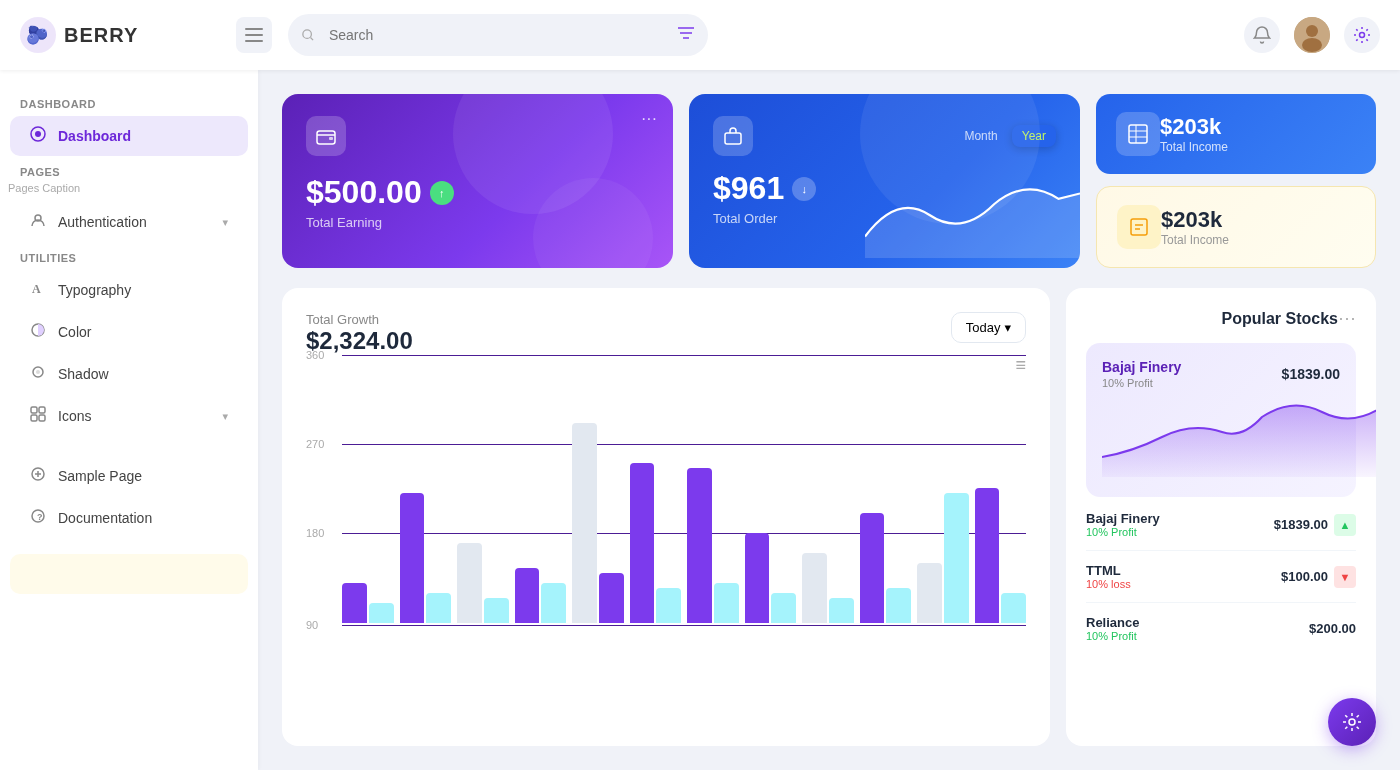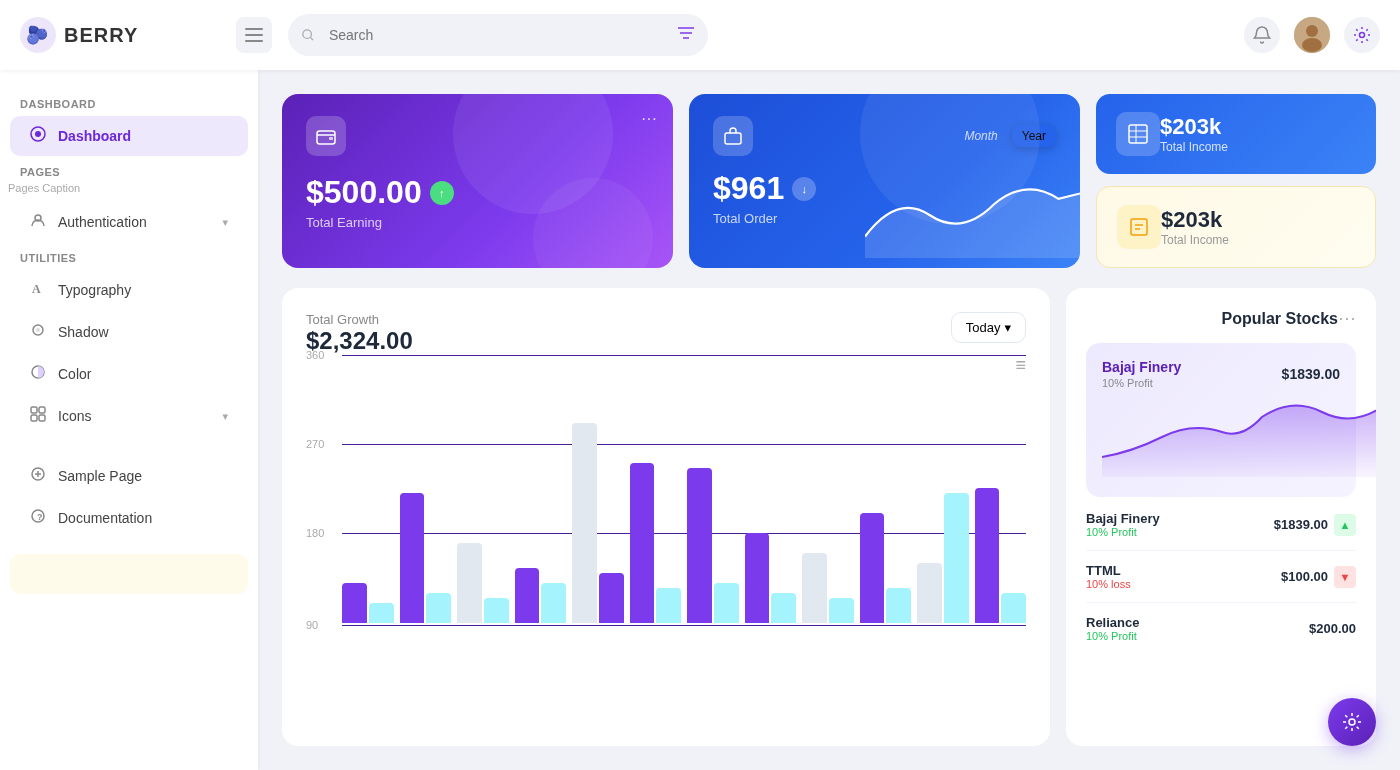--- a/index.html
+++ b/index.html
@@ -108,22 +108,22 @@
     }
     .order-card::before {
       content: ''; position: absolute; width: 180px; height: 180px; border-radius: 50%;
       background: rgba(255,255,255,0.07); top: -50px; right: 40px;
     }
     .order-card-top { display: flex; justify-content: space-between; align-items: center; }
     .order-card-top .period-tabs { display: flex; gap: 4px; }
     .period-tab {
       padding: 4px 10px; border-radius: 8px; font-size: 12px; cursor: pointer; font-weight: 500;
     }
-    .period-tab.inactive { color: rgba(255,255,255,0.75); font-style: italic; }
-    .period-tab.active { background: #2563eb; color: #000000; box-shadow: 0 2px 8px rgba(0,0,0,0.2); }
+    .period-tab.inactive { color: rgba(255,255,255,0.75); }
+    .period-tab.active { background: #2563eb; color: #bef264; box-shadow: 0 2px 8px rgba(0,0,0,0.2); }
     .order-wave { position: absolute; right: 0; bottom: 10px; width: 55%; }
     .order-amount { font-size: 32px; font-weight: 700; margin-top: 14px; display: flex; align-items: center; gap: 8px; }
     .order-badge { width: 24px; height: 24px; background: rgba(255,255,255,0.25); border-radius: 50%; display: flex; align-items: center; justify-content: center; font-size: 11px; }
     .order-label { font-size: 13px; color: rgba(255,255,255,0.75); margin-top: 4px; }
 
     
     .income-col { display: flex; flex-direction: column; gap: 12px; width: 280px; flex-shrink: 0; }
     .income-card {
       border-radius: 14px; padding: 18px 20px; display: flex; align-items: center; flex: 1;
     }
@@ -290,34 +290,34 @@
       <span class="icon">
         <svg width="16" height="16" viewBox="0 0 16 16">
             <text x="2" y="13" font-size="12" fill="#888" font-family="serif" font-weight="bold">A</text>
           </svg>
       </span>
       <span>Typography</span>
     </div>
     <div class="sidebar-item">
       <span class="icon">
         <svg width="16" height="16" viewBox="0 0 16 16">
+            <circle cx="8" cy="8" r="6" stroke="#888" stroke-width="1.5" fill="none"></circle>
+            <path d="M8 2a6 6 0 010 12" fill="#e0d0ff"></path>
+          </svg>
+      </span>
+      <span>Color</span>
+    </div>
+    <div class="sidebar-item">
+      <span class="icon">
+        <svg width="16" height="16" viewBox="0 0 16 16">
             <circle cx="8" cy="8" r="5" stroke="#888" stroke-width="1.5" fill="none"></circle>
             <circle cx="8" cy="8" r="2" fill="#888" opacity="0.3"></circle>
           </svg>
       </span>
       <span>Shadow</span>
-    </div>
-    <div class="sidebar-item">
-      <span class="icon">
-        <svg width="16" height="16" viewBox="0 0 16 16">
-            <circle cx="8" cy="8" r="6" stroke="#888" stroke-width="1.5" fill="none"></circle>
-            <path d="M8 2a6 6 0 010 12" fill="#e0d0ff"></path>
-          </svg>
-      </span>
-      <span>Color</span>
     </div>
     <div class="sidebar-item">
       <span class="icon">
         <svg width="16" height="16" viewBox="0 0 16 16">
             <rect x="1" y="1" width="6" height="6" rx="1.5" stroke="#888" stroke-width="1.5" fill="none"></rect>
             <rect x="9" y="1" width="6" height="6" rx="1.5" stroke="#888" stroke-width="1.5" fill="none"></rect>
             <rect x="1" y="9" width="6" height="6" rx="1.5" stroke="#888" stroke-width="1.5" fill="none"></rect>
             <rect x="9" y="9" width="6" height="6" rx="1.5" stroke="#888" stroke-width="1.5" fill="none"></rect>
           </svg>
       </span>

